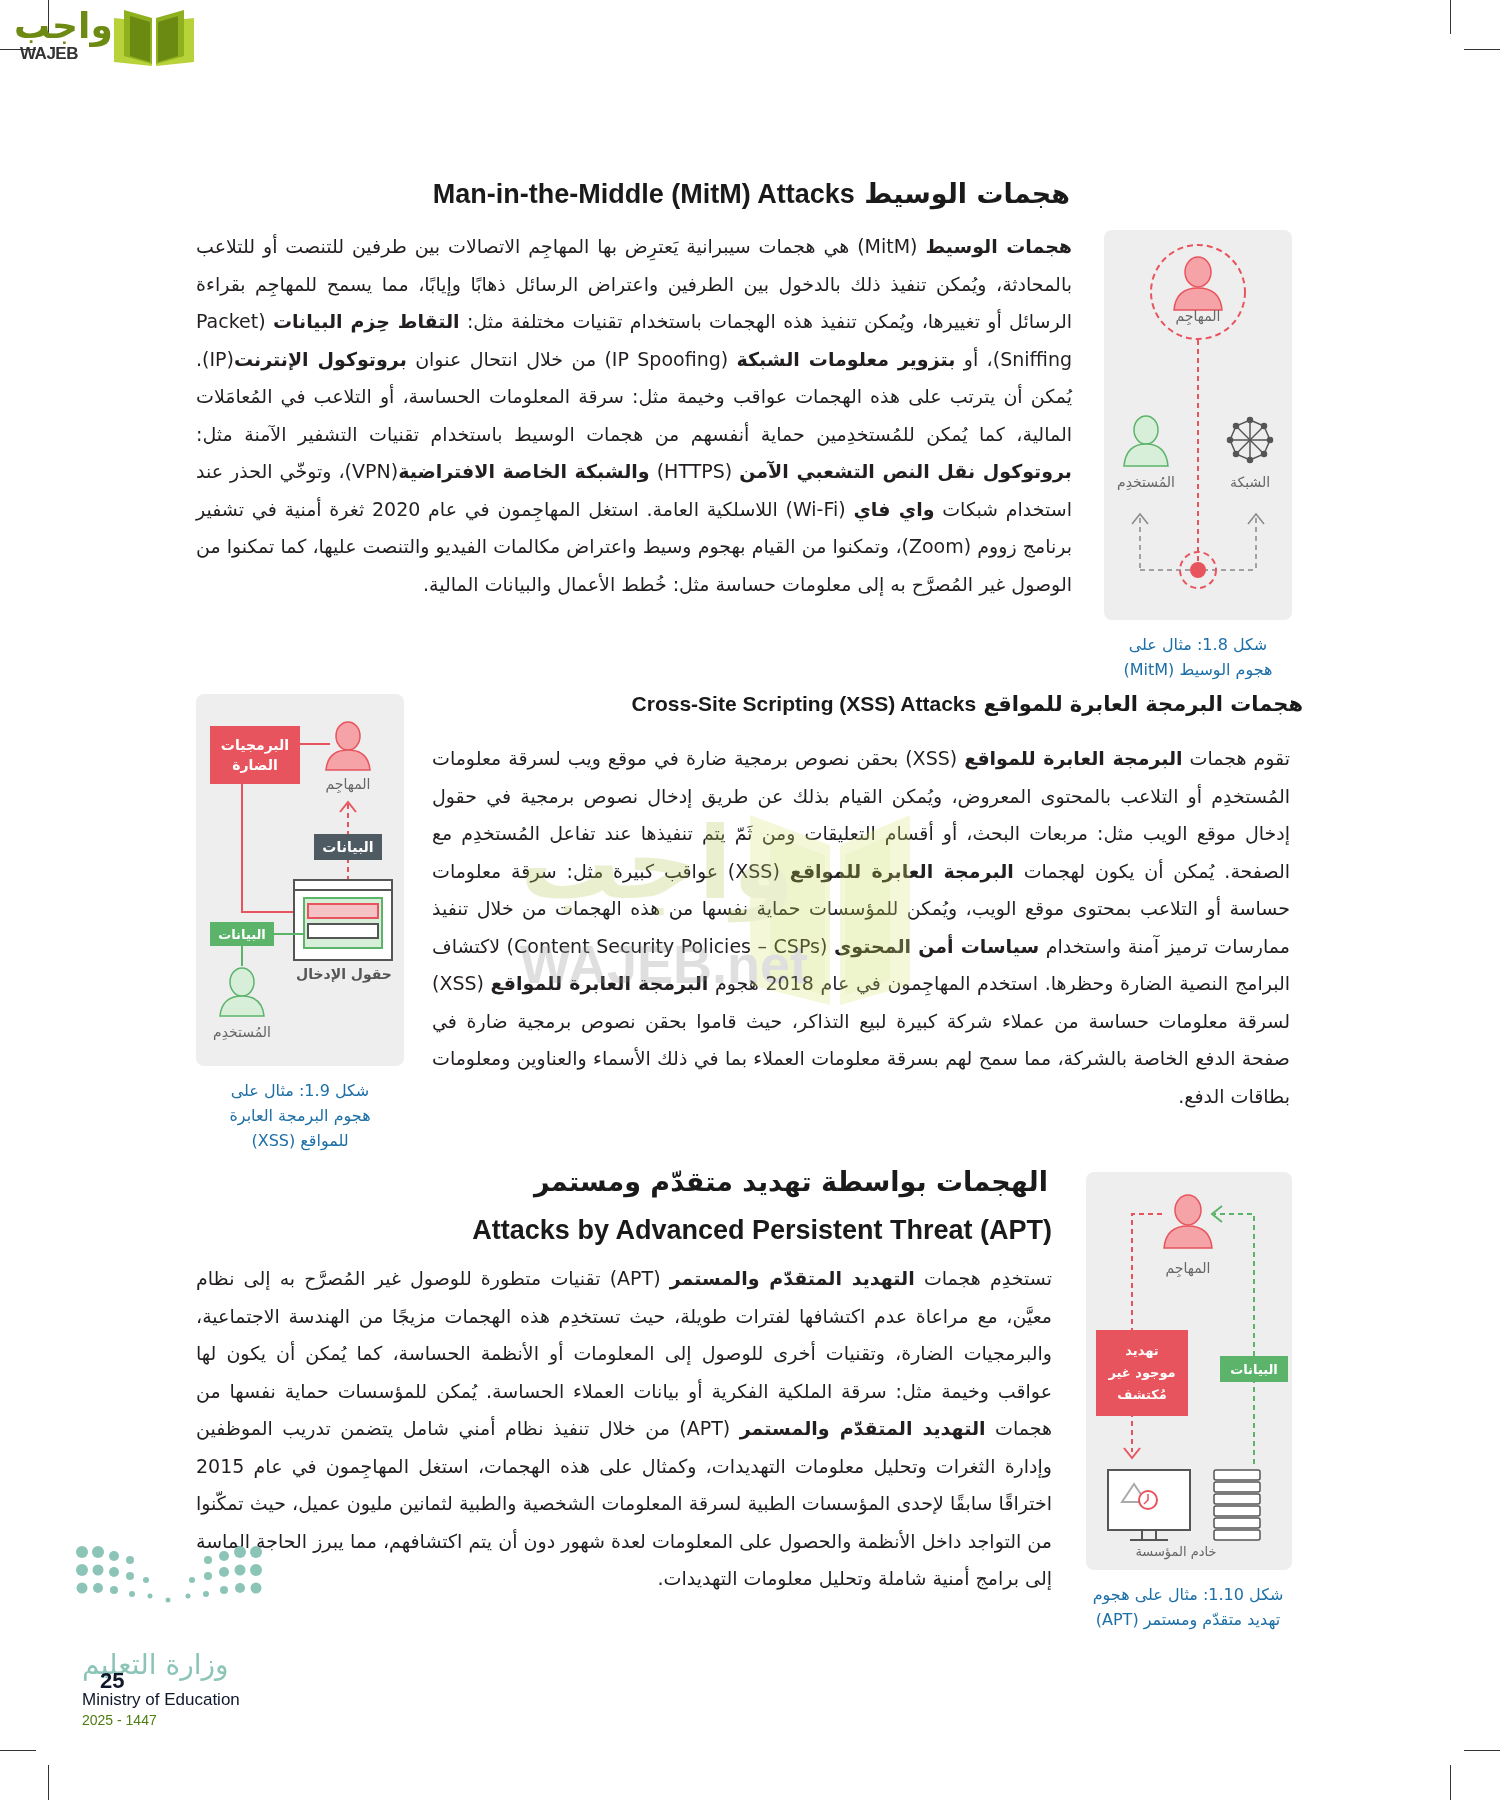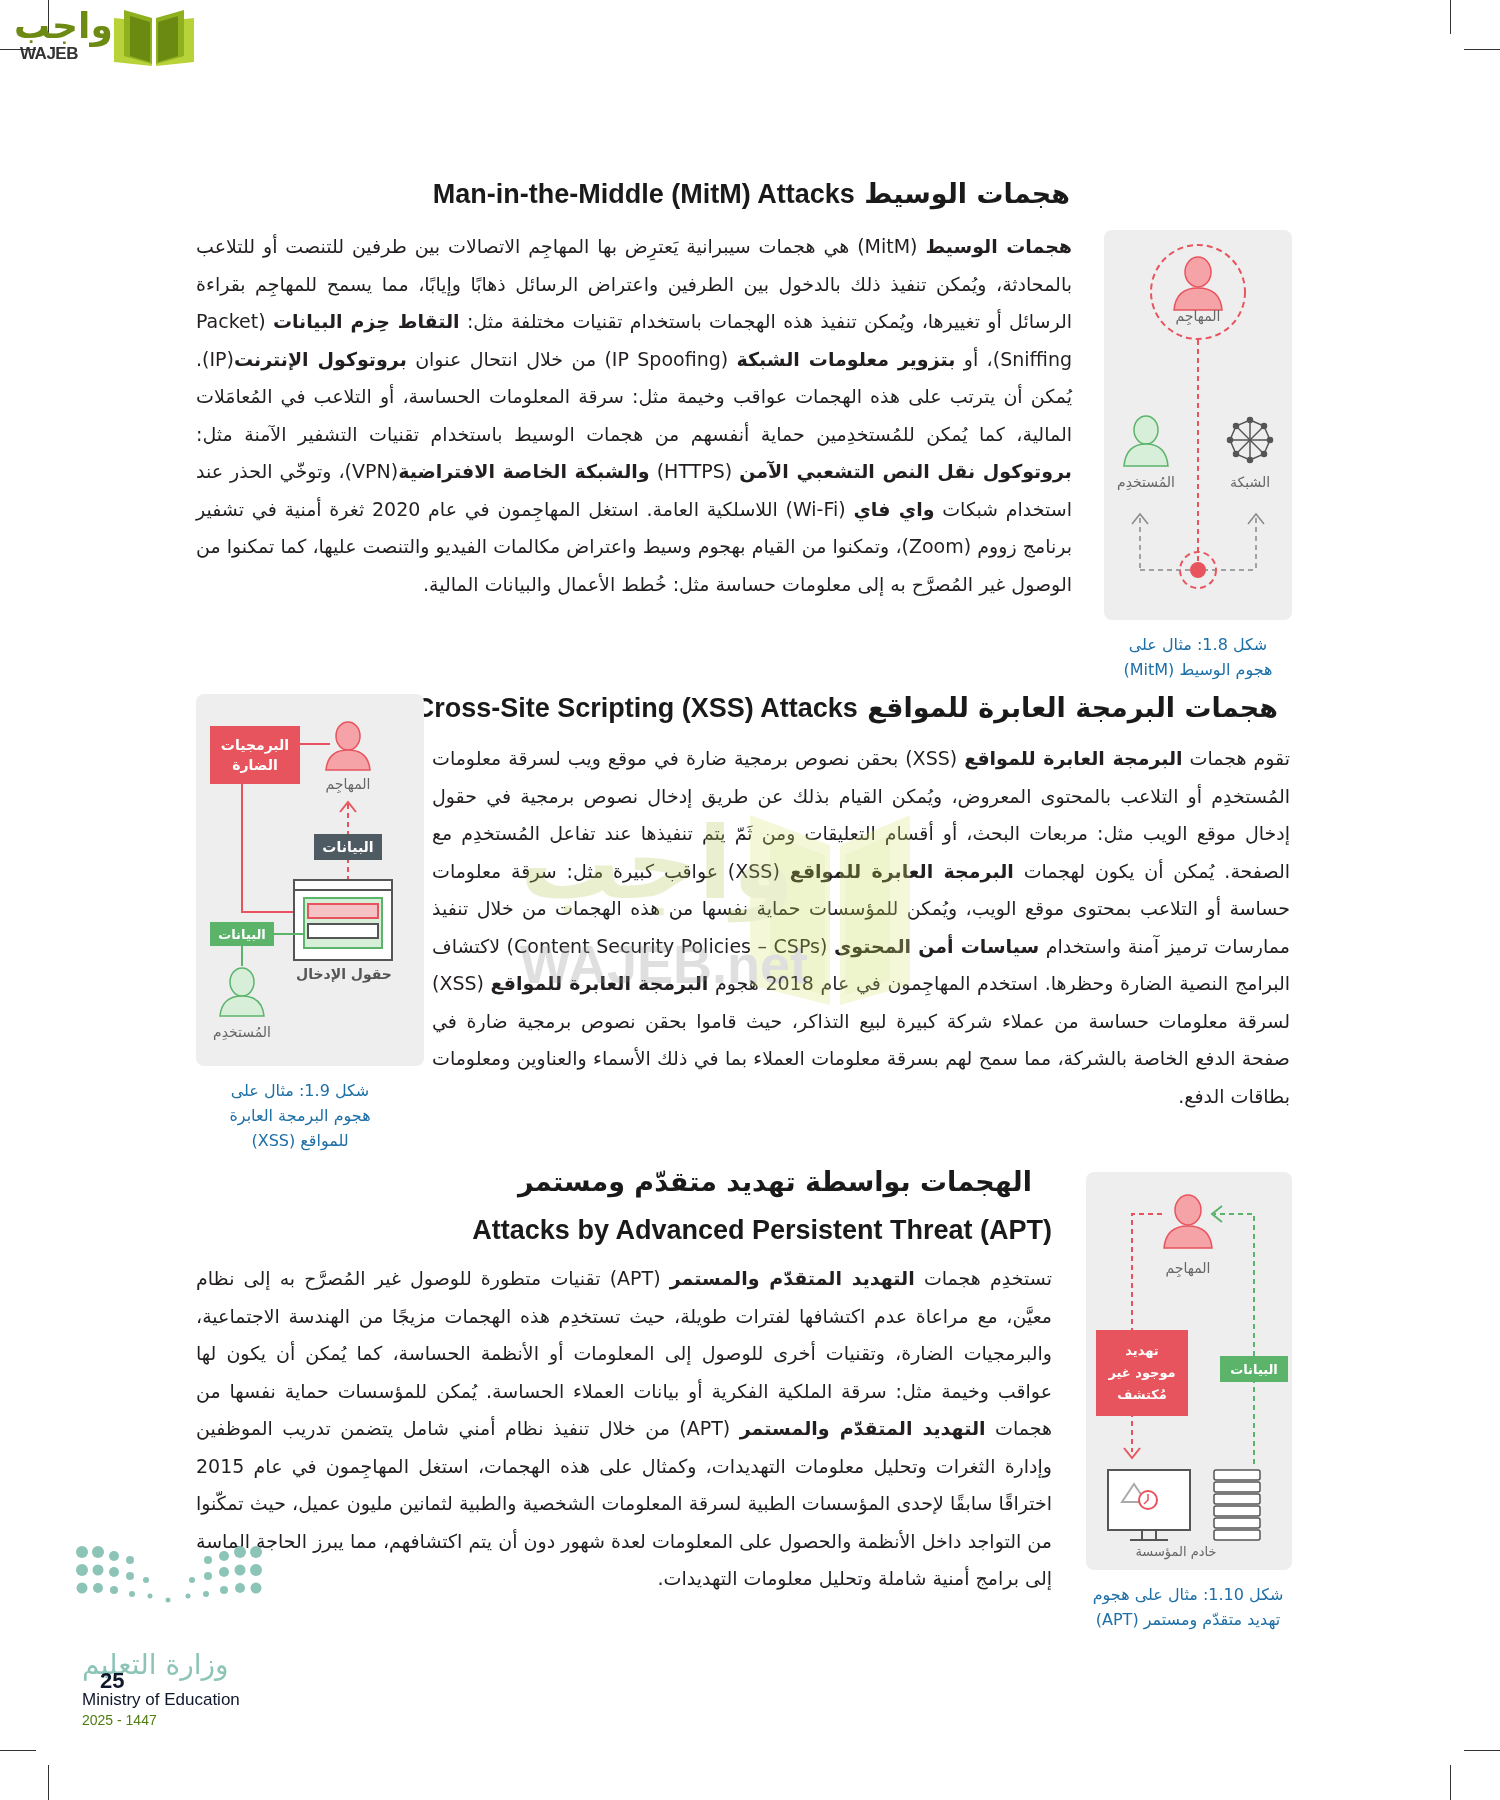--- a/index.html
+++ b/index.html
@@ -117,28 +117,28 @@
   </svg>
   <span class="lbl" style="left:64px;top:78px;width:60px;font-size:14px;color:#666;">المهاجِم</span>
   <span class="lbl" style="left:8px;top:244px;width:68px;font-size:14px;color:#666;">المُستخدِم</span>
   <span class="lbl" style="left:116px;top:244px;width:60px;font-size:14px;color:#666;">الشبكة</span>
 </div>
 <div class="caption" style="left:1104px;top:632px;width:188px;">
   <div>شكل 1.8: مثال على</div>
   <div>هجوم الوسيط (MitM)</div>
 </div>
 
-<div class="heading" style="right:222px;top:692px;font-size:27px;">
+<div class="heading" style="right:197px;top:692px;font-size:21px;">
   <span>هجمات البرمجة العابرة للمواقع</span>
   <span class="en" style="direction:ltr;unicode-bidi:isolate;">Cross-Site Scripting (XSS) Attacks</span>
 </div>
 
 <div class="para" id="p-xss" style="left:432px;top:740px;width:858px;">تقوم هجمات <b>البرمجة العابرة للمواقع</b> (XSS) بحقن نصوص برمجية ضارة في موقع ويب لسرقة معلومات المُستخدِم أو التلاعب بالمحتوى المعروض، ويُمكن القيام بذلك عن طريق إدخال نصوص برمجية في حقول إدخال موقع الويب مثل: مربعات البحث، أو أقسام التعليقات ومن ثَمّ يتم تنفيذها عند تفاعل المُستخدِم مع الصفحة. يُمكن أن يكون لهجمات <b>البرمجة العابرة للمواقع</b> (XSS) عواقب كبيرة مثل: سرقة معلومات حساسة أو التلاعب بمحتوى موقع الويب، ويُمكن للمؤسسات حماية نفسها من هذه الهجمات من خلال تنفيذ ممارسات ترميز آمنة واستخدام <b>سياسات أمن المحتوى</b> (Content Security Policies – CSPs) لاكتشاف البرامج النصية الضارة وحظرها. استخدم المهاجِمون في عام 2018 هجوم <b>البرمجة العابرة للمواقع</b> (XSS) لسرقة معلومات حساسة من عملاء شركة كبيرة لبيع التذاكر، حيث قاموا بحقن نصوص برمجية ضارة في صفحة الدفع الخاصة بالشركة، مما سمح لهم بسرقة معلومات العملاء بما في ذلك الأسماء والعناوين ومعلومات بطاقات الدفع.</div>
 
-<div class="figure" style="left:196px;top:694px;width:228px;height:372px;">
+<div class="figure" style="left:196px;top:694px;width:208px;height:372px;">
   <svg width="208" height="372" viewBox="0 0 208 372" style="position:absolute;left:0;top:0;">
 
     <rect x="14" y="32" width="90" height="58" fill="#e8545d"></rect>
     <line x1="104" y1="50" x2="134" y2="50" stroke="#e8545d" stroke-width="2"></line>
 
     <g>
       <ellipse cx="152" cy="42" rx="12" ry="14" fill="#f5a3a7" stroke="#e8545d" stroke-width="1.5"></ellipse>
       <path d="M130 76 Q132 56 152 56 Q172 56 174 76 Z" fill="#f5a3a7" stroke="#e8545d" stroke-width="1.5"></path>
     </g>
 
@@ -181,21 +181,21 @@
   <svg width="520" height="200" viewBox="0 0 520 200" style="position:absolute;left:0;top:0;">
     <path d="M250 10 L330 40 L330 200 L250 180 Z" fill="#d9e87a"></path>
     <path d="M410 10 L340 40 L340 200 L410 180 Z" fill="#d9e87a"></path>
     <path d="M270 30 L325 50 L325 190 L270 175 Z" fill="#c3d94a"></path>
     <path d="M390 30 L345 50 L345 190 L390 175 Z" fill="#c3d94a"></path>
   </svg>
   <span style="position:absolute;left:20px;top:0;font-size:100px;font-weight:bold;color:#b5c95a;direction:rtl;">واجب</span>
   <span style="position:absolute;left:20px;top:128px;font-size:54px;font-weight:bold;color:#8e8e8e;font-family:'Liberation Sans',sans-serif;">WAJEB.net</span>
 </div>
 
-<div class="heading" style="right:468px;top:1166px;font-size:27px;">
+<div class="heading" style="right:452px;top:1166px;font-size:27px;">
   <span>الهجمات بواسطة تهديد متقدّم ومستمر</span>
 </div>
 <div class="heading" style="right:448px;top:1214px;font-size:27px;">
   <span class="en" style="direction:ltr;unicode-bidi:isolate;font-weight:bold;">Attacks by Advanced Persistent Threat (APT)</span>
 </div>
 
 <div class="para" id="p-apt" style="left:196px;top:1260px;width:856px;">تستخدِم هجمات <b>التهديد المتقدّم والمستمر</b> (APT) تقنيات متطورة للوصول غير المُصرَّح به إلى نظام معيَّن، مع مراعاة عدم اكتشافها لفترات طويلة، حيث تستخدِم هذه الهجمات مزيجًا من الهندسة الاجتماعية، والبرمجيات الضارة، وتقنيات أخرى للوصول إلى المعلومات أو الأنظمة الحساسة، كما يُمكن أن يكون لها عواقب وخيمة مثل: سرقة الملكية الفكرية أو بيانات العملاء الحساسة. يُمكن للمؤسسات حماية نفسها من هجمات <b>التهديد المتقدّم والمستمر</b> (APT) من خلال تنفيذ نظام أمني شامل يتضمن تدريب الموظفين وإدارة الثغرات وتحليل معلومات التهديدات، وكمثال على هذه الهجمات، استغل المهاجِمون في عام 2015 اختراقًا سابقًا لإحدى المؤسسات الطبية لسرقة المعلومات الشخصية والطبية لثمانين مليون عميل، حيث تمكّنوا من التواجد داخل الأنظمة والحصول على المعلومات لعدة شهور دون أن يتم اكتشافهم، مما يبرز الحاجة الماسة إلى برامج أمنية شاملة وتحليل معلومات التهديدات.</div>
 
 <div class="figure" style="left:1086px;top:1172px;width:206px;height:398px;">
   <svg width="206" height="398" viewBox="0 0 206 398" style="position:absolute;left:0;top:0;">

